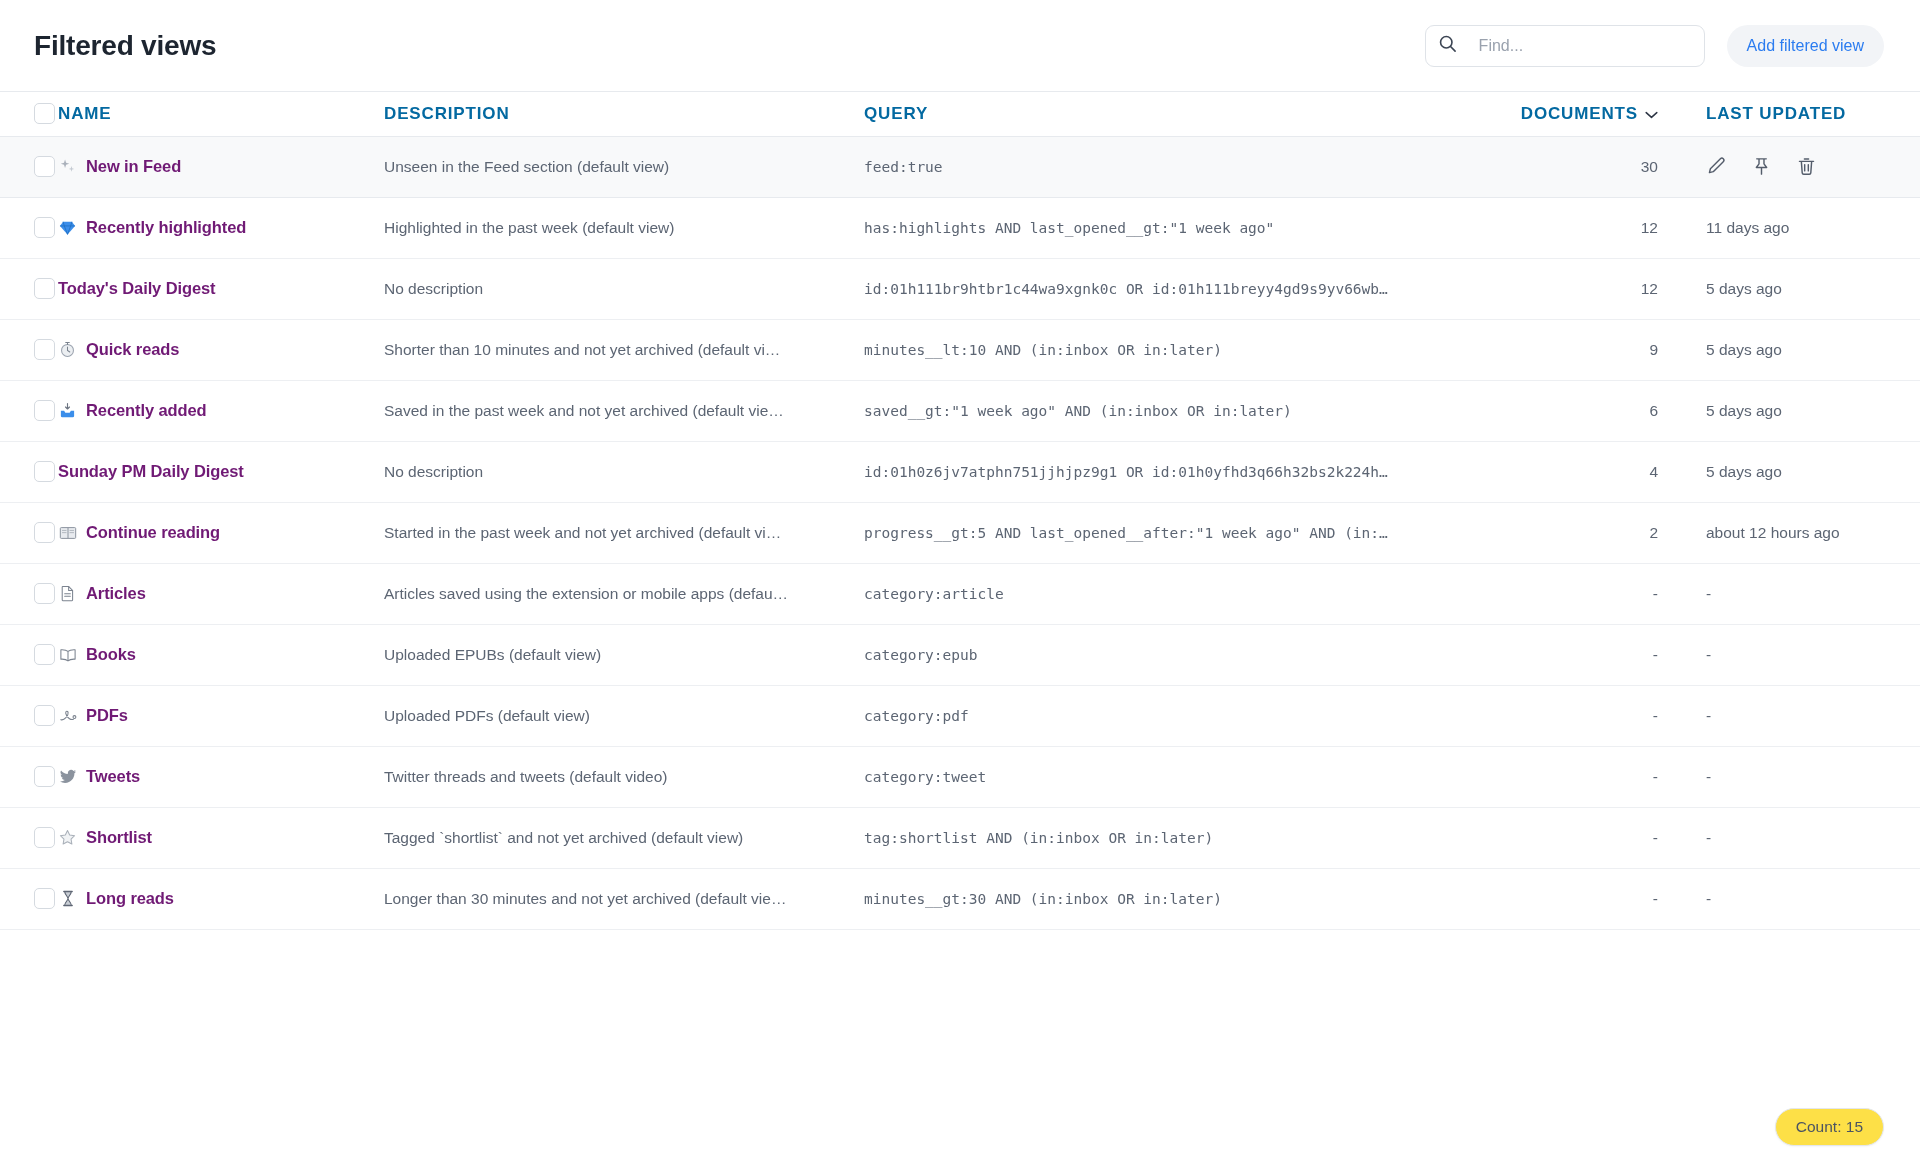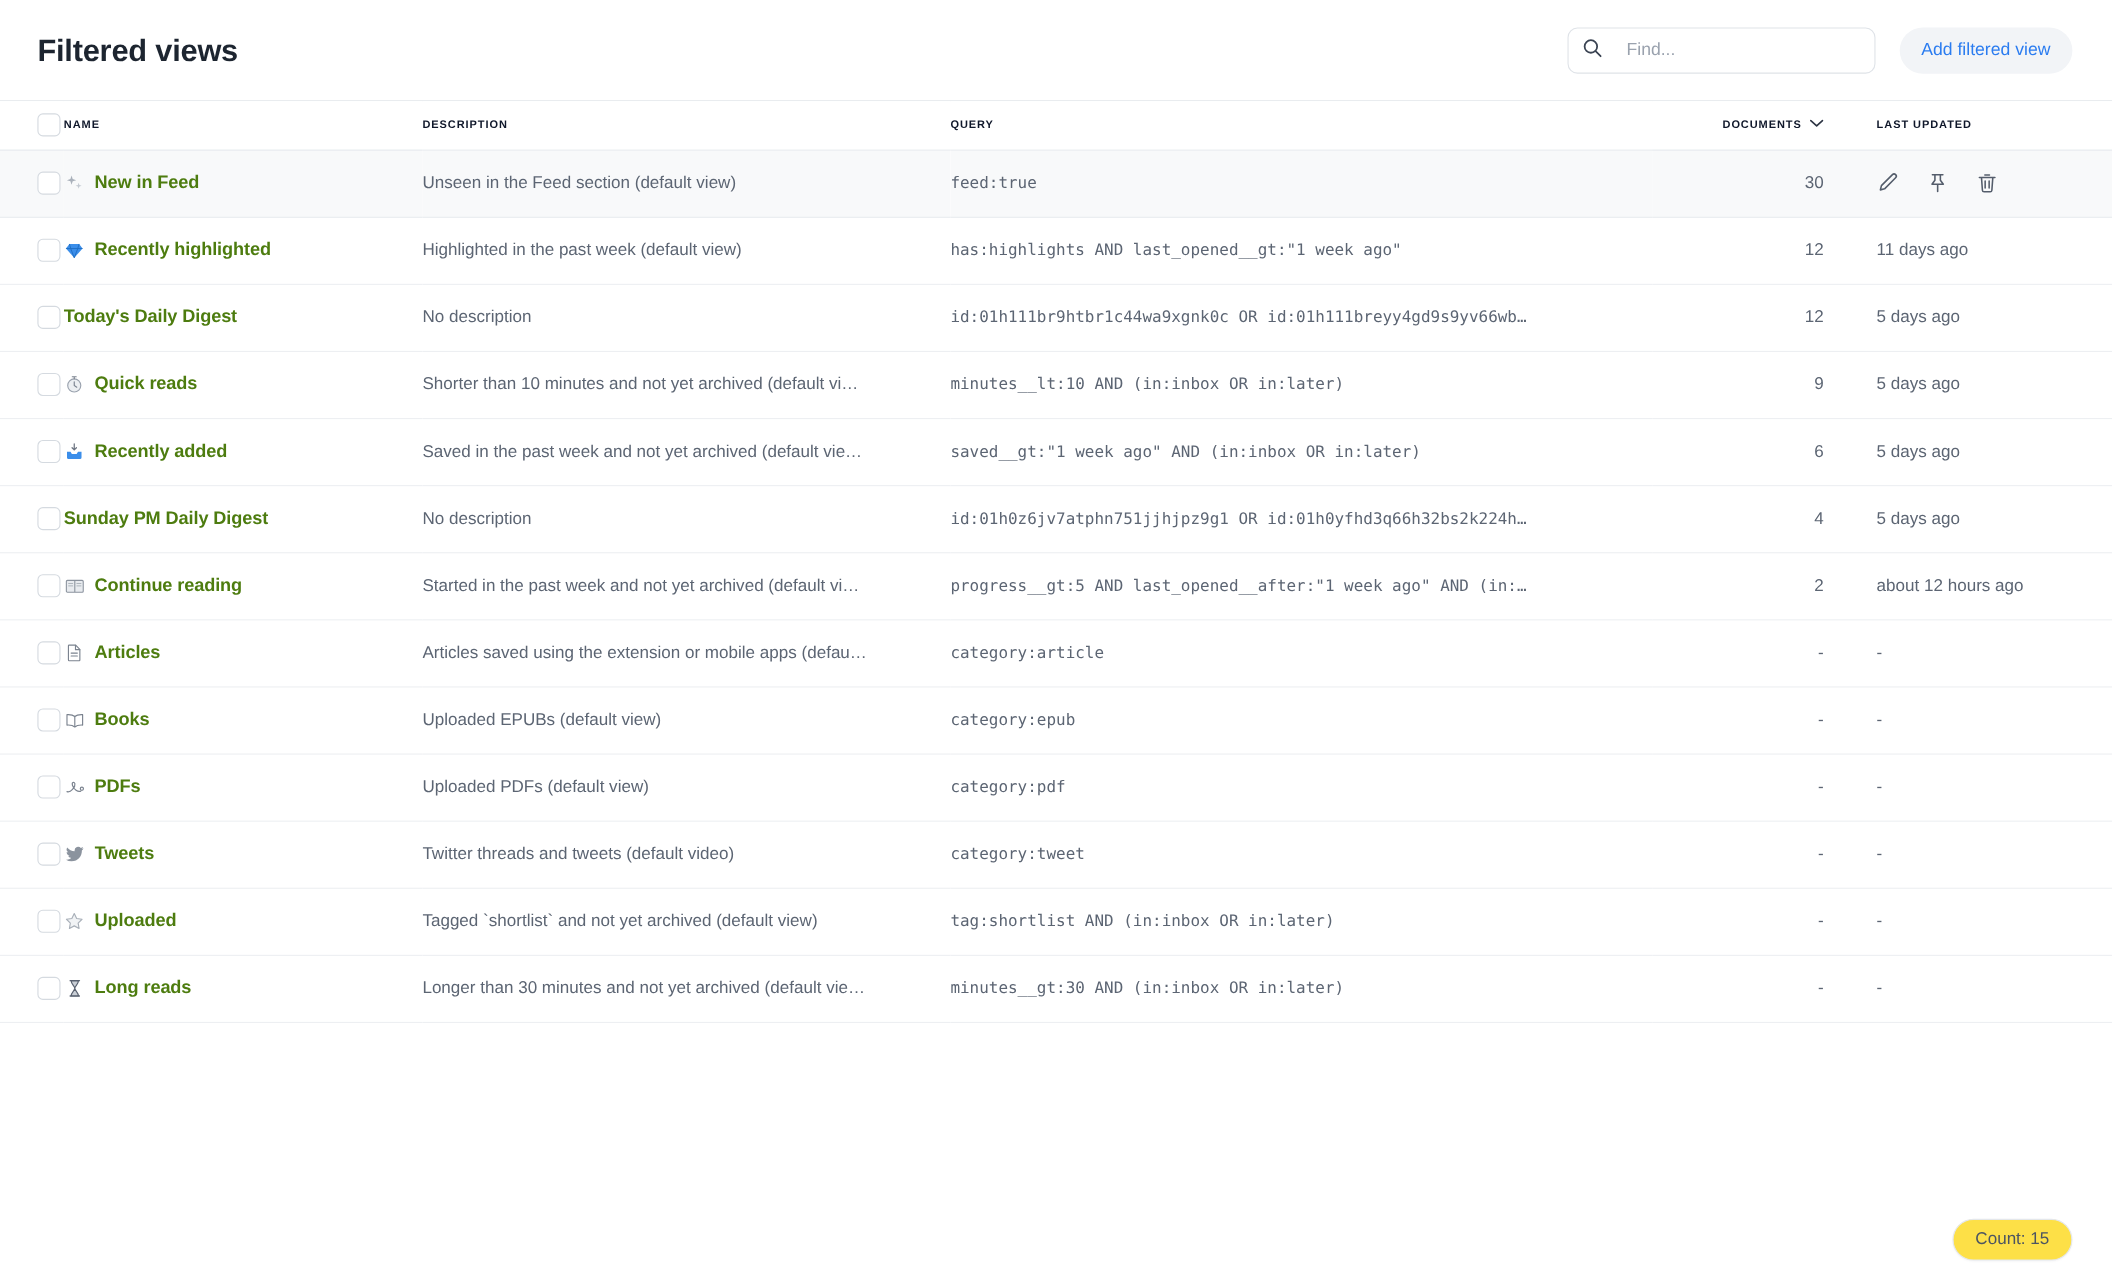--- a/index.html
+++ b/index.html
@@ -78,24 +78,24 @@
   }
   .col-check  { width: 58px; }
   .col-name   { width: 326px; }
   .col-desc   { width: 480px; }
   .col-query  { width: 638px; }
   .col-docs   { width: 178px; }
   .col-upd    { width: 240px; }
 
   thead th {
     height: 44px;
-    font-size: 10px;
+    font-size: 17px;
     font-weight: 700;
     letter-spacing: 0.85px;
-    color: #0f172a;
+    color: #0369a1;
     text-align: left;
     vertical-align: middle;
     border-bottom: 1px solid #e7eaee;
     padding: 0;
     background: #fff;
     margin-left: 36px;
   }
   thead th.th-check { padding-left: 34px; }
   thead th.th-name  { padding-left: 0; }
   thead th.th-docs  { text-align: right; padding-right: 22px; }
@@ -127,21 +127,21 @@
     display: block;
     cursor: pointer;
   }
 
   .name-cell {
     display: flex;
     align-items: center;
     gap: 9px;
     font-size: 16.5px;
     font-weight: 700;
-    color: #4d7c0f;
+    color: #701a75;
     letter-spacing: -0.1px;
     overflow: hidden;
   }
   .name-ico { flex: none; display: inline-flex; align-items: center; justify-content: center; width: 19px; }
   .name-text { white-space: nowrap; overflow: hidden; text-overflow: ellipsis; }
 
   .desc-cell {
     font-size: 15.5px;
     color: #5c6573;
     white-space: nowrap;
@@ -478,21 +478,21 @@
           <td class="cb-cell">
             <span class="checkbox"></span>
           </td>
           <td>
             <div class="name-cell">
               <span class="name-ico">
                 <svg width="17" height="17" viewBox="0 0 18 18" fill="none">
                   <path d="M9 1.6 11.3 6.3l5.2.76-3.75 3.66.89 5.18L9 13.45l-4.64 2.45.89-5.18L1.5 7.06l5.2-.76L9 1.6Z" fill="#f1f3f5" stroke="#a9b0b9" stroke-width="1.1" stroke-linejoin="round"></path>
                 </svg>
               </span>
-              <span class="name-text">Uploaded</span>
+              <span class="name-text">Shortlist</span>
             </div>
           </td>
           <td class="desc-cell">Tagged `shortlist` and not yet archived (default view)</td>
           <td class="query-cell">tag:shortlist AND (in:inbox OR in:later)</td>
           <td class="docs-cell">-</td>
           <td class="upd-cell">-</td>
         </tr>
         <tr>
           <td class="cb-cell">
             <span class="checkbox"></span>

